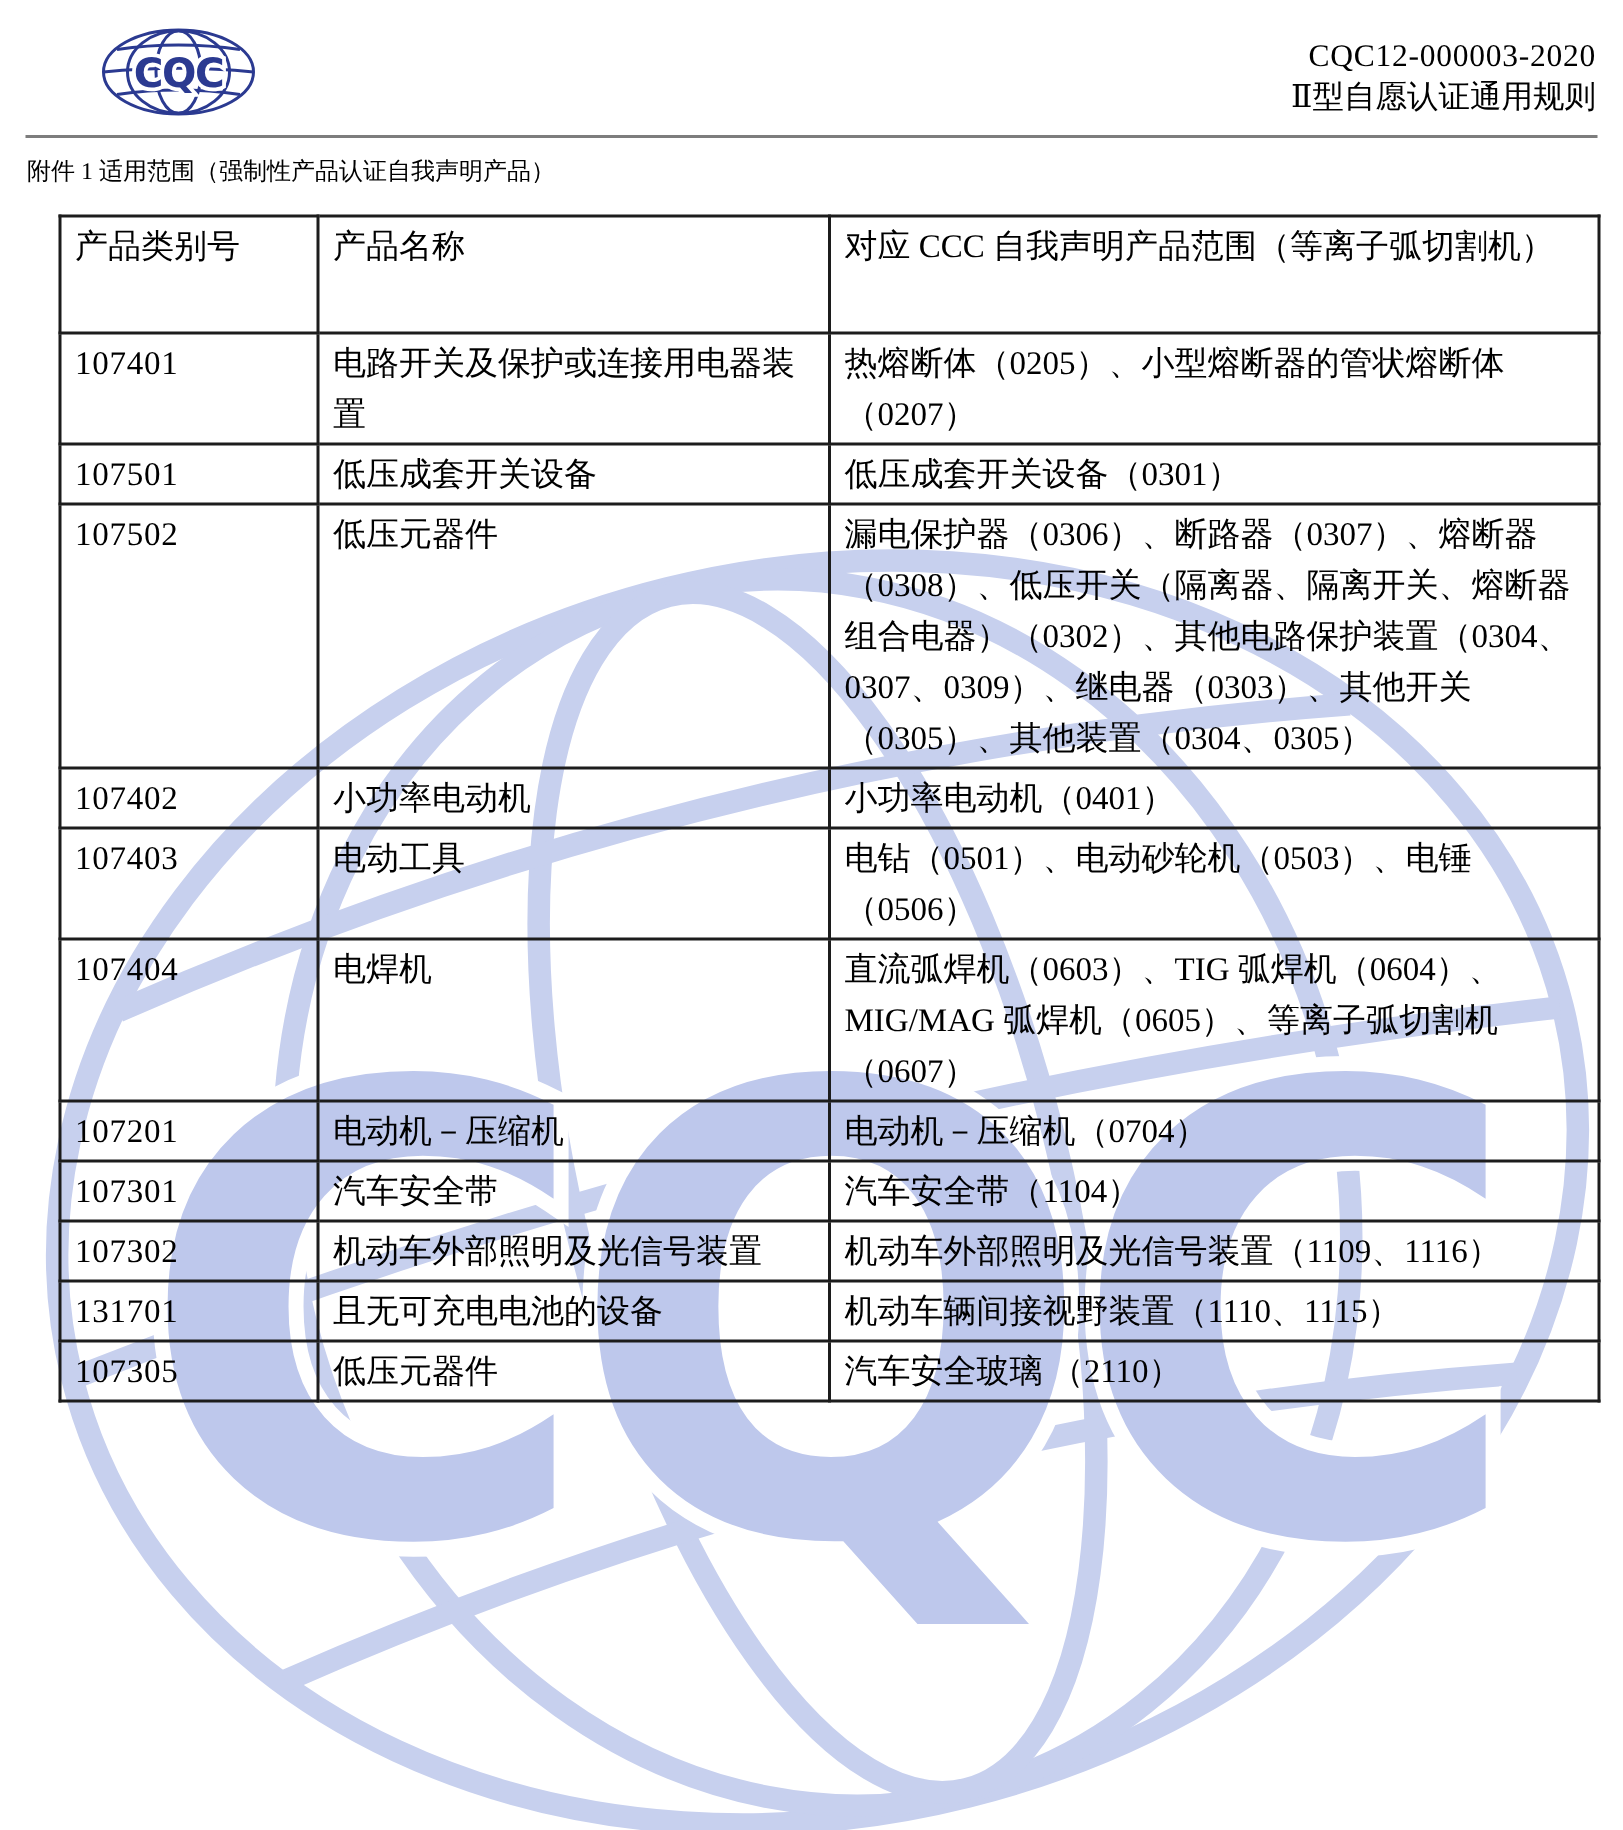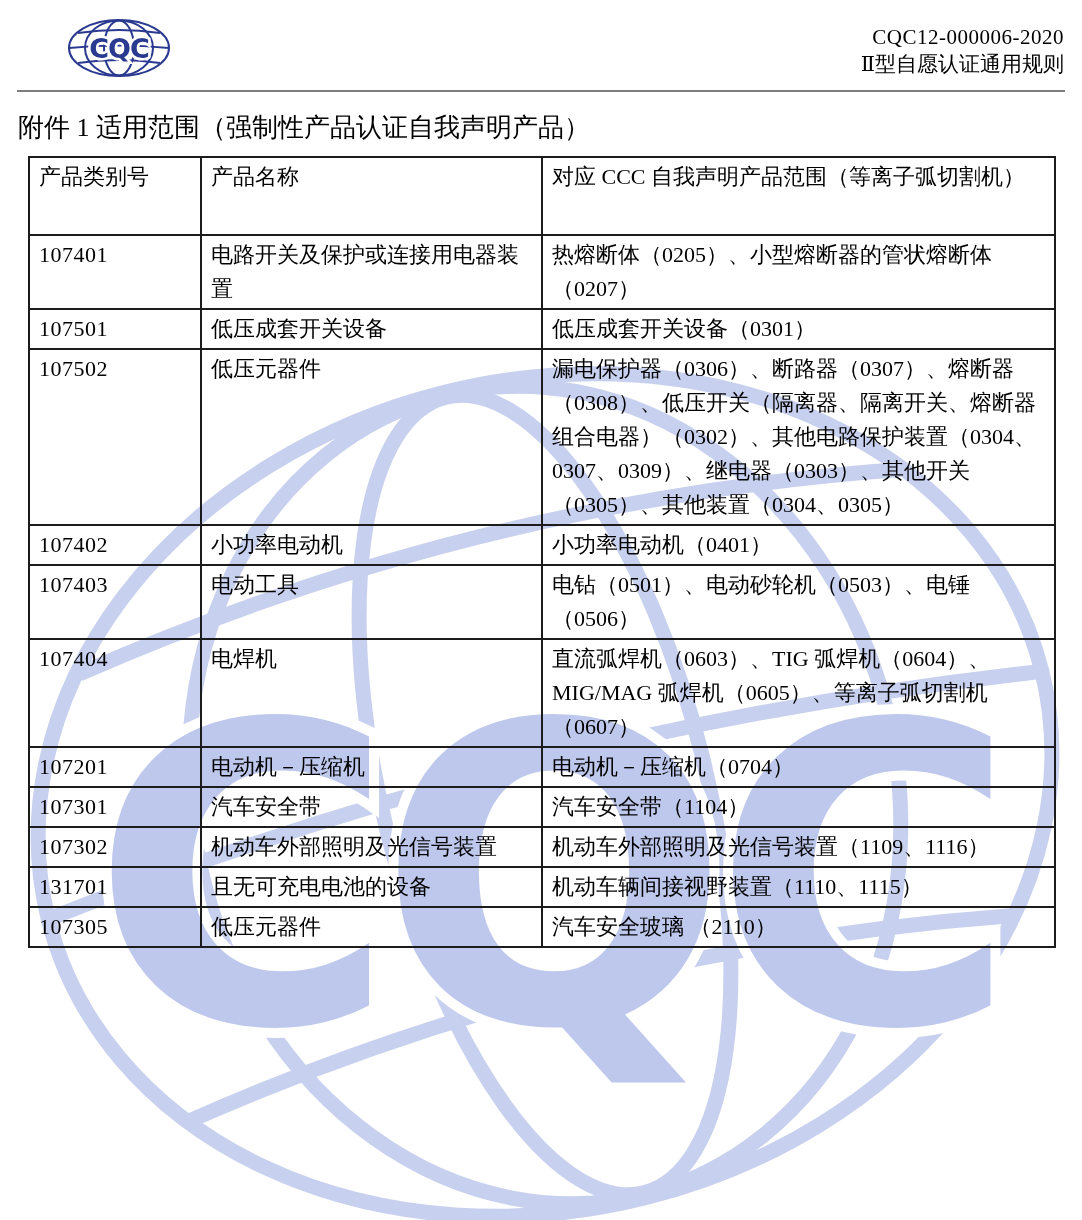--- a/index.html
+++ b/index.html
@@ -17,27 +17,27 @@
   .hdr{
     display:flex;justify-content:space-between;align-items:flex-start;
     padding:18px 18px 0 18px;height:72px;
   }
   .logo{margin-left:48px;}
   .doc-ids{text-align:right;font-size:21px;line-height:27px;margin-top:6px;}
   .doc-ids .num{letter-spacing:0.5px;}
   .rule{border-top:2px solid #7d7d7d;margin:0 17px;}
 
   .title{
-    margin:22px 18px 14px 18px;
-    font-size:26px;line-height:28px;
+    margin:9px 18px 14px 18px;
+    font-size:16px;line-height:28px;
   }
 
   table.products{
     border-collapse:collapse;table-layout:fixed;
-    margin-left:28px;width:1026px;
+    margin-left:39px;width:1026px;
     background:transparent;
     border-radius:23px;
   }
   table.products th, table.products td{
     border:2px solid #1c1c1c;
     font-size:22px;line-height:34px;
     font-weight:normal;
     vertical-align:top;
     padding:2px 9px;
     text-align:left;
@@ -74,21 +74,21 @@
           <ellipse cx="53" cy="30" rx="34" ry="27.5"></ellipse>
           <ellipse cx="53" cy="30" rx="15" ry="27.5"></ellipse>
           <path d="M 12 15 Q 53 9 94 15"></path>
           <path d="M 3 30 Q 53 25 103 30"></path>
           <path d="M 12 45 Q 53 39 94 45"></path>
         </g>
         <text x="53" y="40" text-anchor="middle" font-family="DejaVu Sans, sans-serif" font-weight="bold" font-size="27" letter-spacing="-1" fill="#2b3a91" stroke="#ffffff" stroke-width="5" paint-order="stroke">CQC</text>
       </svg>
 
       <div class="doc-ids">
-        <div class="num">CQC12-000006-2020</div>
+        <div class="num">CQC12-000003-2020</div>
         <div class="type">Ⅱ型自愿认证通用规则</div>
       </div>
     </div>
 
     <div class="rule"></div>
 
     <div class="title">附件 1 适用范围（强制性产品认证自我声明产品）</div>
 
     <table class="products">
       <colgroup>

